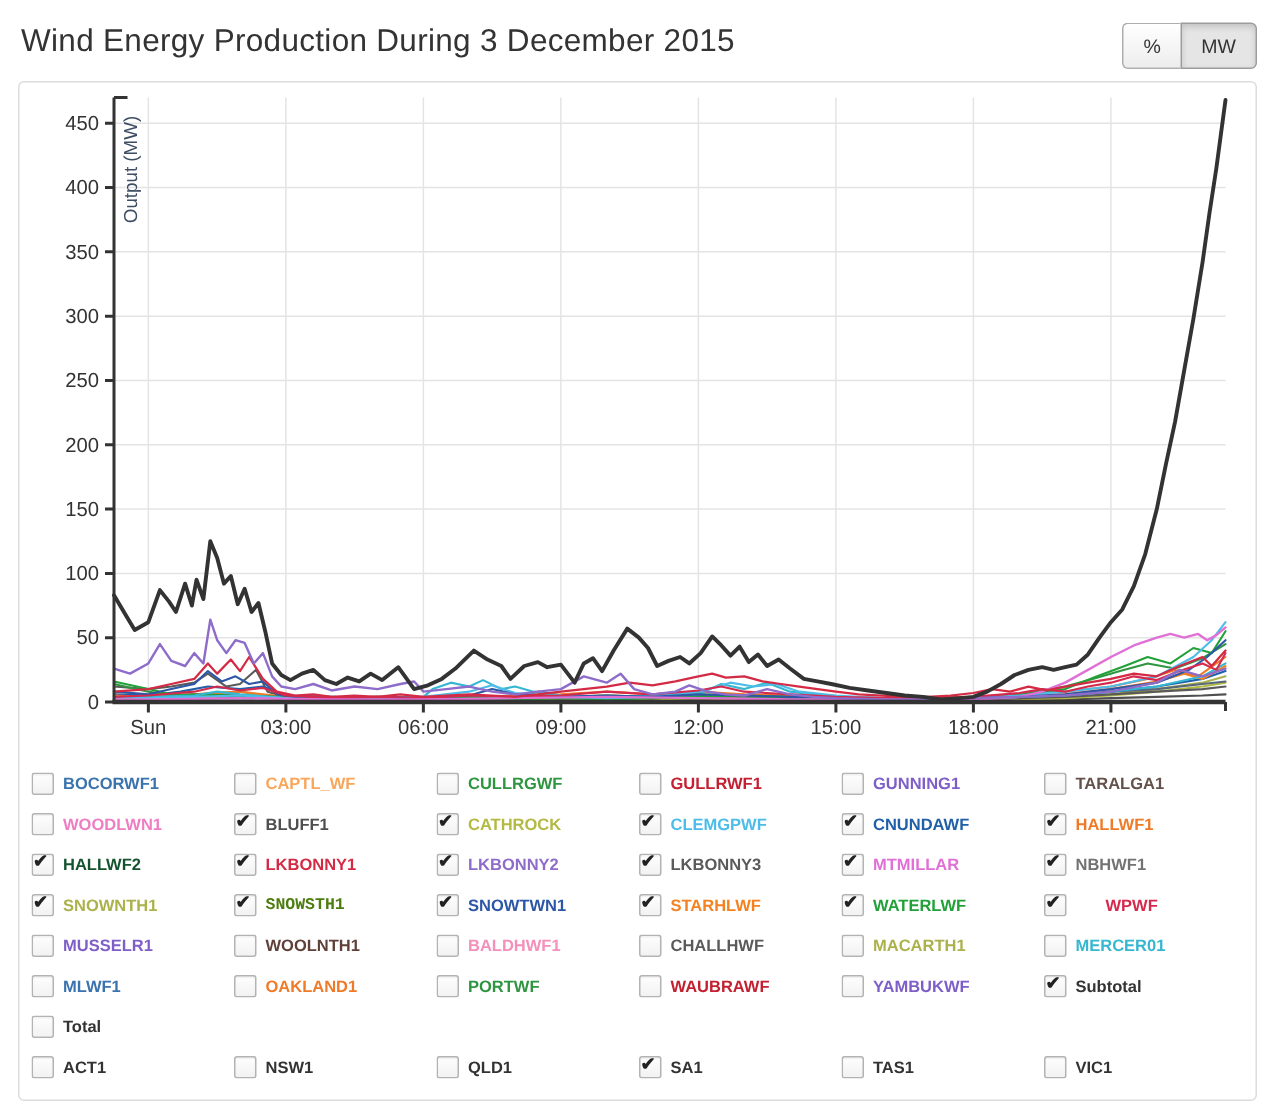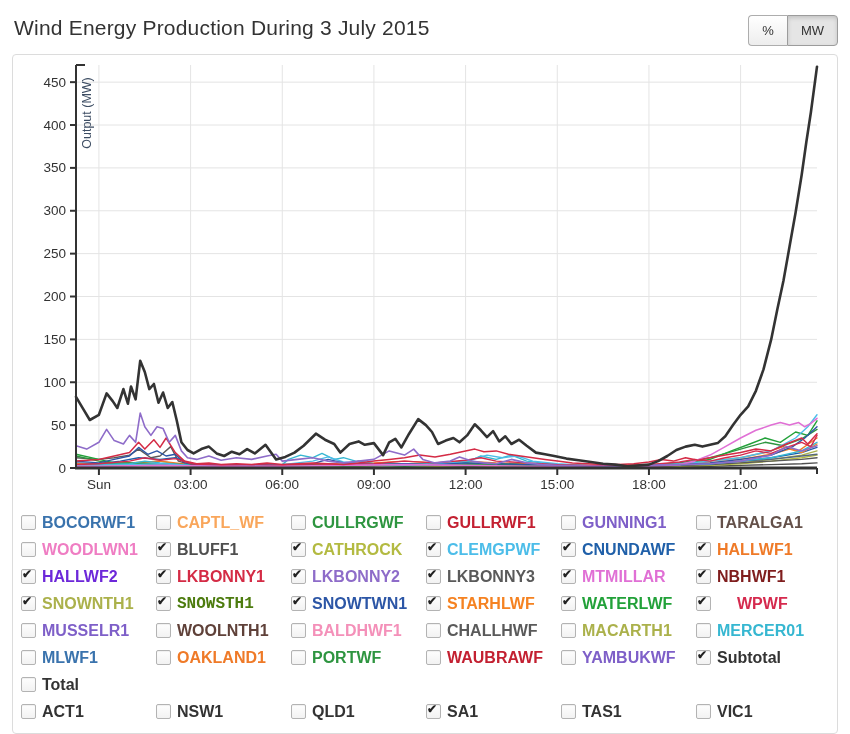--- a/index.html
+++ b/index.html
@@ -15,28 +15,28 @@
   .panel{border:1px solid #dcdcdc;border-radius:4px;background:#fff;padding:0 0 8px 0;}
   .chart{display:block;width:824px;height:446px;}
   .legend{display:grid;grid-template-columns:repeat(6,1fr);grid-auto-rows:27px;
           padding:8px 6px 0 8px;align-items:center;}
   .lg-item{display:flex;align-items:center;gap:6px;overflow:hidden;}
   .cbx{width:13px;height:13px;flex:0 0 13px;border:1px solid #b3b3b3;border-radius:2px;
        background:linear-gradient(#fefefe,#f2f2f2);position:relative;cursor:pointer;
        box-shadow:inset 0 1px 1px rgba(0,0,0,.06);}
   .cbx.checked::after{content:"\2714";position:absolute;left:0px;top:-3px;font-size:12px;
        color:#222;font-weight:bold;}
-  .lg-label{font-size:16px;font-weight:bold;white-space:nowrap;}
+  .lg-label{font-size:11px;font-weight:bold;white-space:nowrap;}
 </style>
 </head>
 <body>
 
 <div class="wrap">
   <div class="header">
-    <h1 class="title">Wind Energy Production During 3 July 2015</h1>
+    <h1 class="title">Wind Energy Production During 3 December 2015</h1>
     <div class="btn-group">
       <button class="btn">%</button>
       <button class="btn active">MW</button>
     </div>
   </div>
 
   <div class="panel">
     <svg class="chart" id="chart-svg" xmlns="http://www.w3.org/2000/svg" viewBox="0 0 824 446">
         <line x1="63" y1="370.1276595744681" x2="804" y2="370.1276595744681" stroke="#e4e4e4" stroke-width="1"></line>
         <line x1="63" y1="327.25531914893617" x2="804" y2="327.25531914893617" stroke="#e4e4e4" stroke-width="1"></line>
@@ -159,41 +159,41 @@
         <div class="lg-item">
           <span class="cbx checked" role="checkbox" aria-checked="true"></span>
           <span class="lg-label" style="color: rgb(32, 96, 169);">CNUNDAWF</span>
         </div>
         <div class="lg-item">
           <span class="cbx checked" role="checkbox" aria-checked="true"></span>
           <span class="lg-label" style="color: rgb(239, 122, 40);">HALLWF1</span>
         </div>
         <div class="lg-item">
           <span class="cbx checked" role="checkbox" aria-checked="true"></span>
-          <span class="lg-label" style="color: #6d28d9;">HALLWF2</span>
+          <span class="lg-label" style="color: #14532d;">HALLWF2</span>
         </div>
         <div class="lg-item">
           <span class="cbx checked" role="checkbox" aria-checked="true"></span>
           <span class="lg-label" style="color: rgb(212, 43, 69);">LKBONNY1</span>
         </div>
         <div class="lg-item">
           <span class="cbx checked" role="checkbox" aria-checked="true"></span>
           <span class="lg-label" style="color: rgb(142, 108, 201);">LKBONNY2</span>
         </div>
         <div class="lg-item">
           <span class="cbx checked" role="checkbox" aria-checked="true"></span>
           <span class="lg-label" style="color: rgb(90, 90, 90);">LKBONNY3</span>
         </div>
         <div class="lg-item">
           <span class="cbx checked" role="checkbox" aria-checked="true"></span>
           <span class="lg-label" style="color: rgb(224, 112, 213);">MTMILLAR</span>
         </div>
         <div class="lg-item">
           <span class="cbx checked" role="checkbox" aria-checked="true"></span>
-          <span class="lg-label" style="color: #7f1d1d;">NBHWF1</span>
+          <span class="lg-label" style="color: #737373;">NBHWF1</span>
         </div>
         <div class="lg-item">
           <span class="cbx checked" role="checkbox" aria-checked="true"></span>
           <span class="lg-label" style="color: rgb(171, 177, 75);">SNOWNTH1</span>
         </div>
         <div class="lg-item">
           <span class="cbx checked" role="checkbox" aria-checked="true"></span>
           <span class="lg-label" style="color: #4d7c0f; font-family: Liberation Mono, monospace;">SNOWSTH1</span>
         </div>
         <div class="lg-item">

